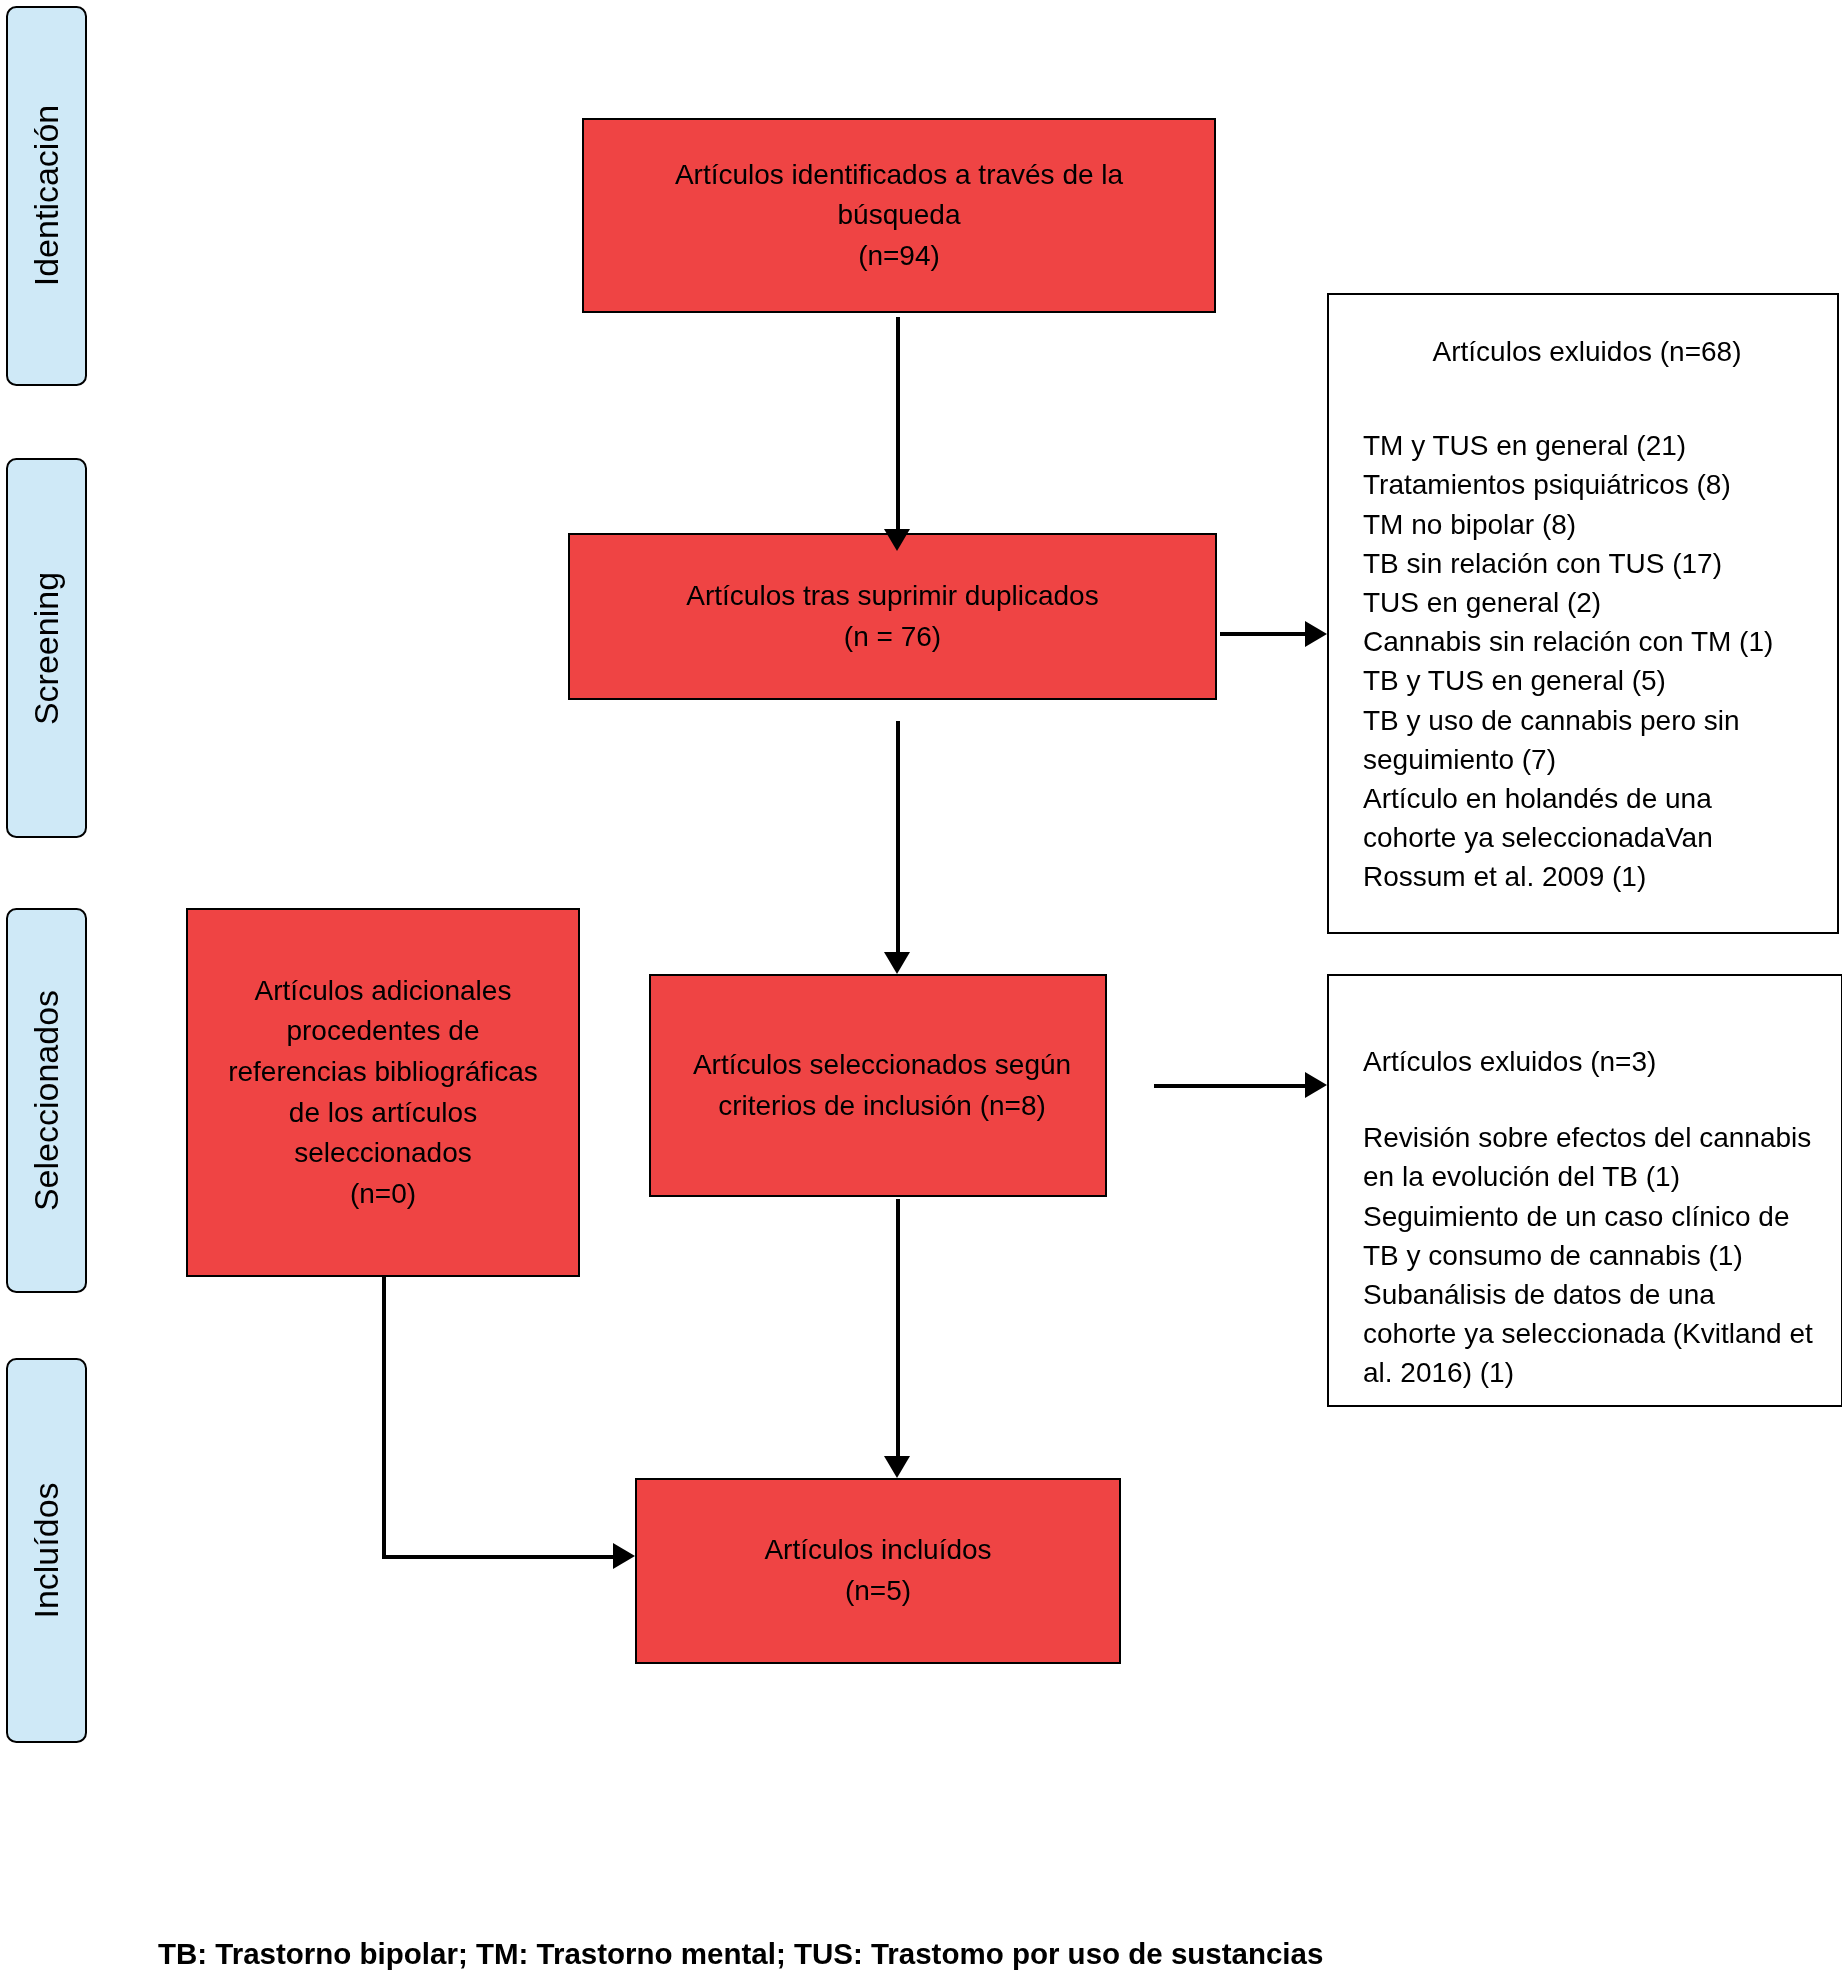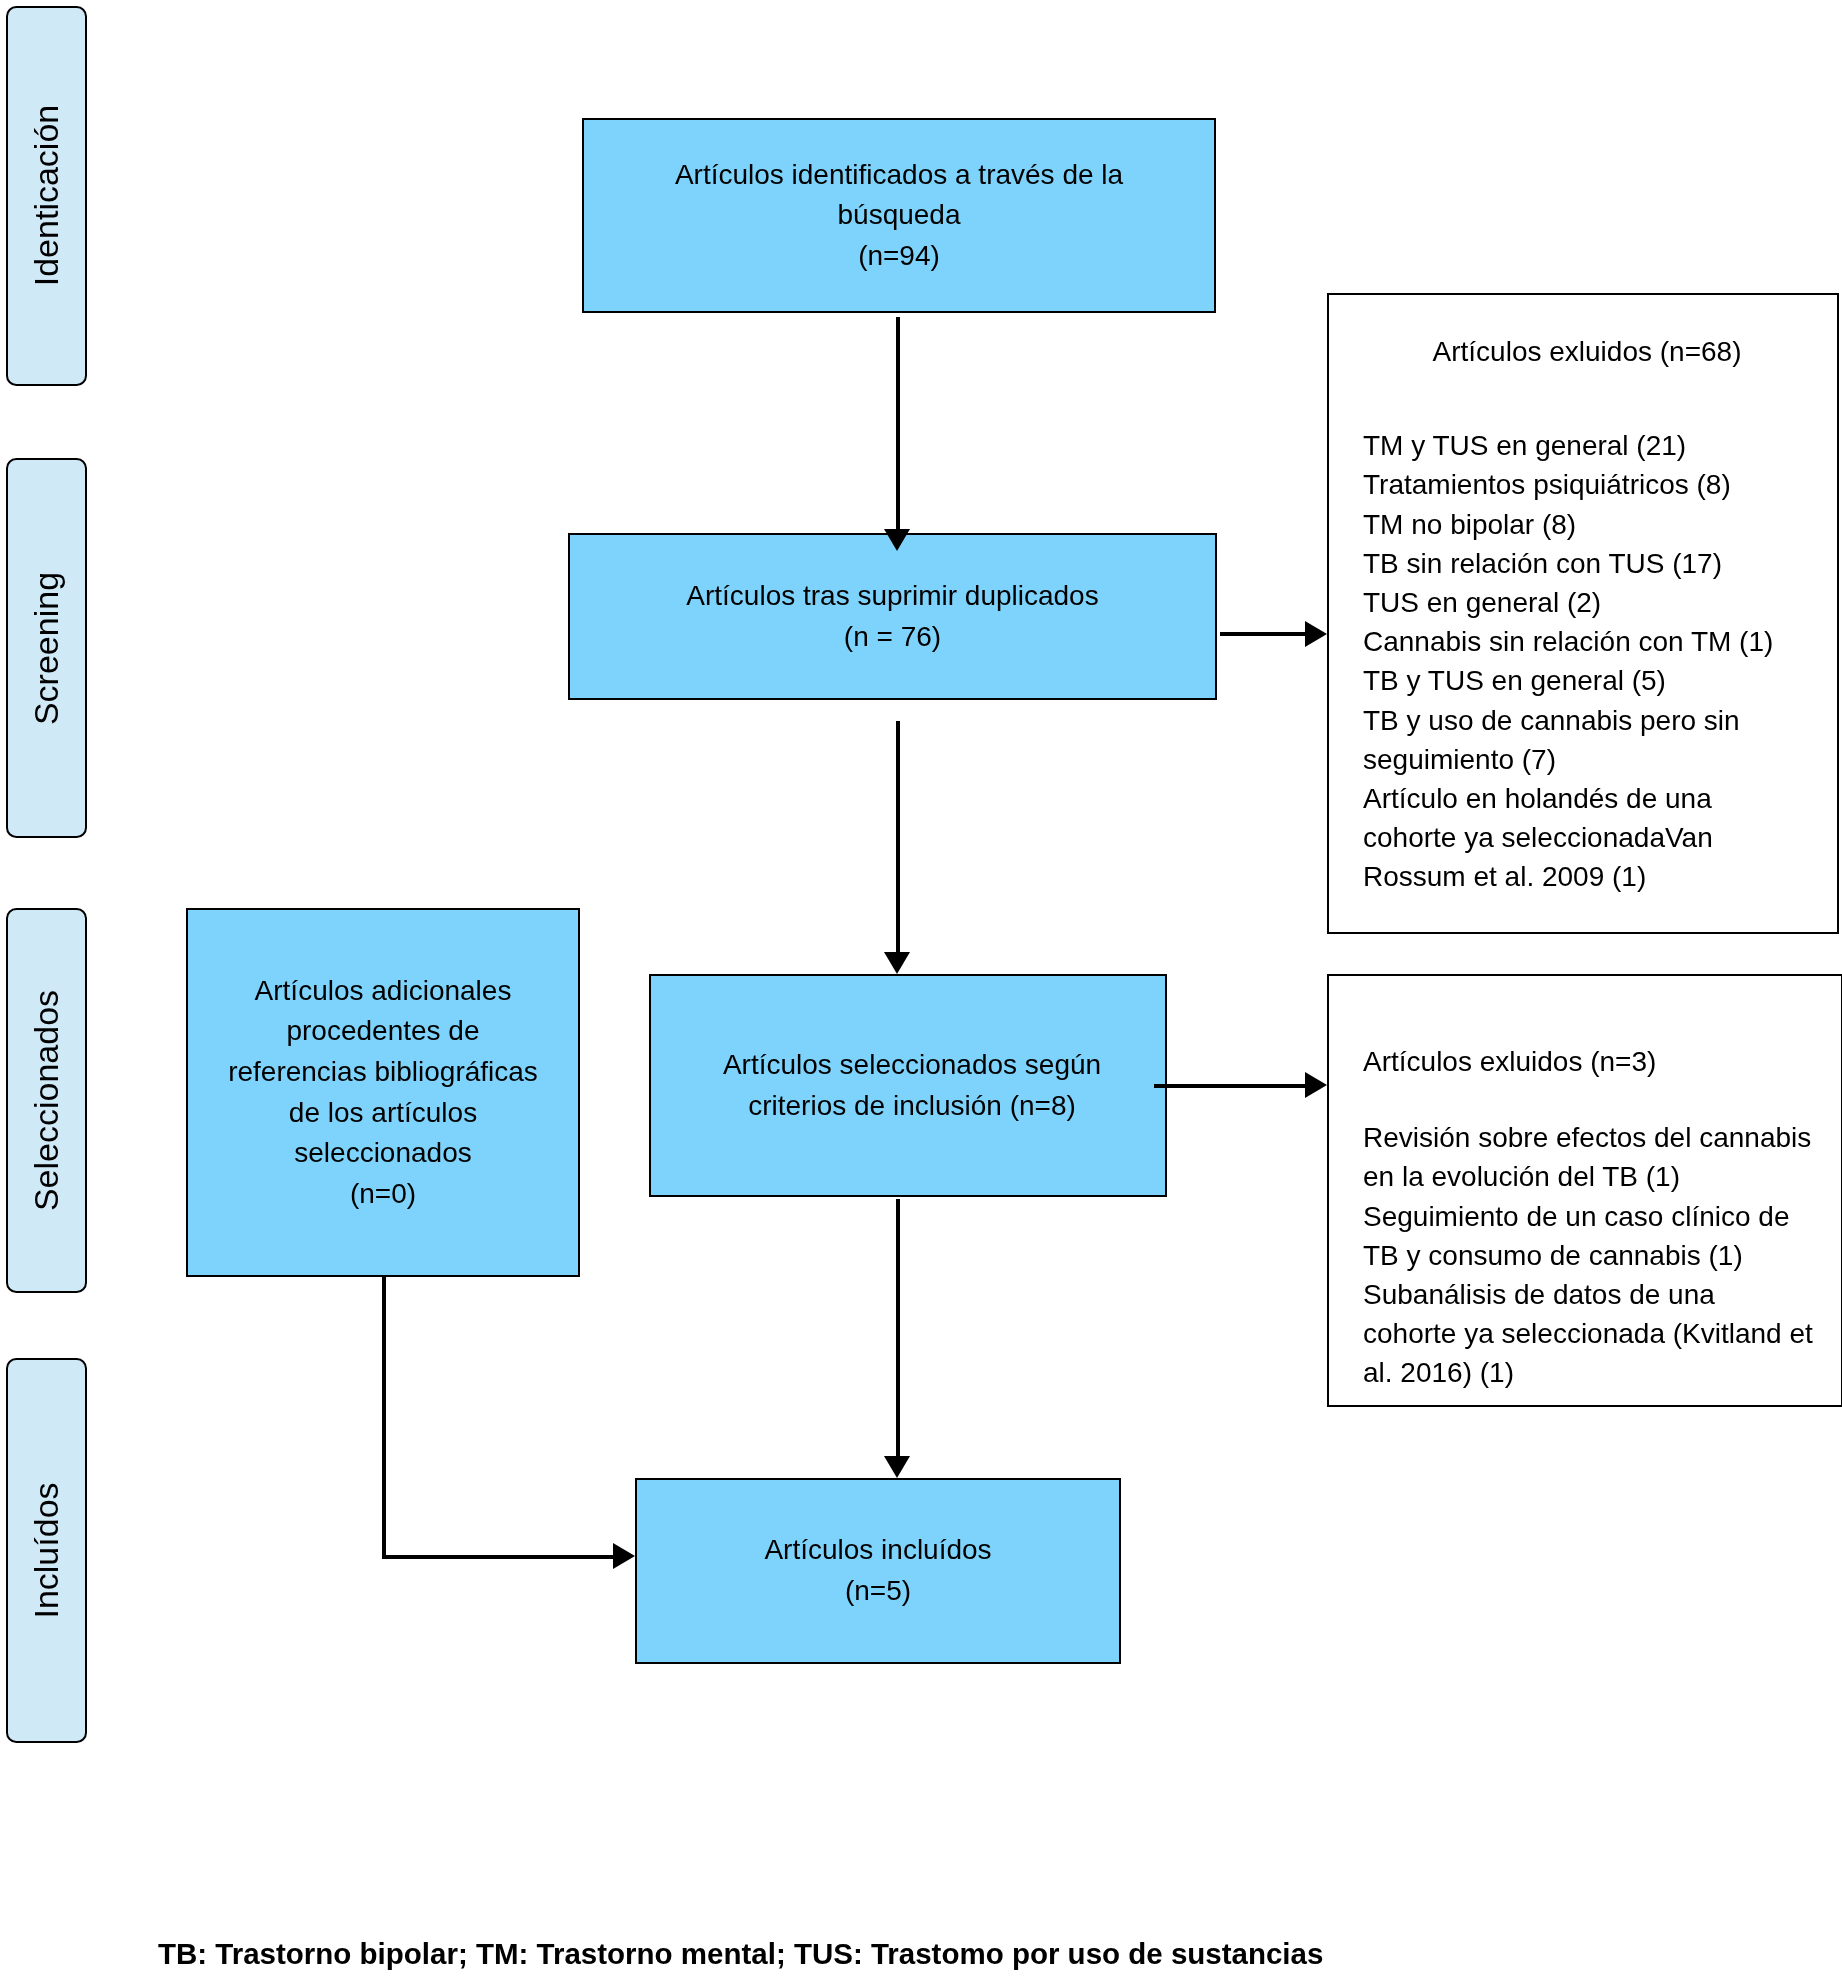--- a/index.html
+++ b/index.html
@@ -33,21 +33,21 @@
     display: block;
     transform: rotate(-90deg);
     white-space: nowrap;
     font-size: 34px;
     color: #000000;
   }
 
   
   .box {
     position: absolute;
-    background: #7dd3fc;
+    background: #ef4444;
     border: 2.2px solid #000000;
     display: flex;
     align-items: center;
     justify-content: center;
     text-align: center;
   }
   .boxtext {
     white-space: pre-line;
     font-size: 28px;
     line-height: 1.45;
@@ -125,21 +125,21 @@
     <div class="boxtext">Artículos identificados a través de la
 búsqueda
 (n=94)</div>
   </div>
 
   <div class="box" style="left:568px;top:533px;width:649px;height:167px;">
     <div class="boxtext">Artículos tras suprimir duplicados
 (n = 76)</div>
   </div>
 
-  <div class="box" style="left:649px;top:974px;width:518px;height:223px;padding-left:8px;">
+  <div class="box" style="left:649px;top:974px;width:458px;height:223px;padding-left:8px;">
     <div class="boxtext">Artículos seleccionados según
 criterios de inclusión (n=8)</div>
   </div>
 
   <div class="box" style="left:186px;top:908px;width:394px;height:369px;">
     <div class="boxtext">Artículos adicionales
 procedentes de
 referencias bibliográficas
 de los artículos
 seleccionados

